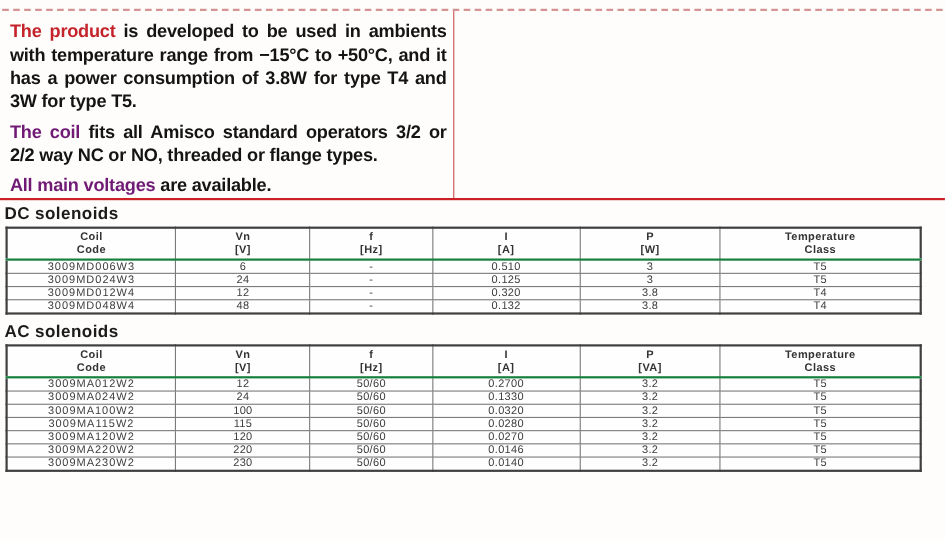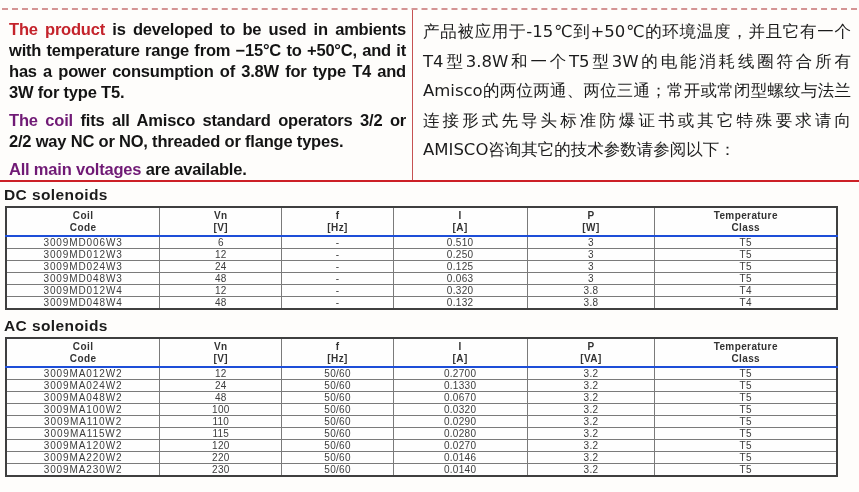--- a/index.html
+++ b/index.html
@@ -67,21 +67,21 @@
     border-collapse:collapse;
     table-layout:fixed;
     margin-left:5px;
     width:833px;
     border:2px solid #3f3f3f;
     background:#fefefe;
   }
   table.solenoid th, table.solenoid td {
     border:1px solid #7a7a7a;
   }
-  table.solenoid thead tr { border-bottom:2px solid #1d4ed8; }
+  table.solenoid thead tr { border-bottom:2px solid #15803d; }
   table.solenoid th {
     font-size:10px; line-height:11.5px;
     font-weight:600; color:#333;
     padding:2px 0;
     letter-spacing:0.4px;
   }
   table.solenoid td {
     font-size:10px; line-height:11px; height:11px;
     padding:0; text-align:center;
     color:#3c3c3c; letter-spacing:0.3px;
@@ -96,21 +96,20 @@
   <div class="top-dashed"></div>
 
   <div class="intro">
     <div class="intro-en">
       <p><span class="lead accent" style="color: rgb(196, 35, 43);">The product</span><span> is developed to be used in ambients with temperature range from −15°C to +50°C, and it has a power consumption of 3.8W for type T4 and 3W for type T5.</span></p>
       <p><span class="lead accent" style="color: #701a75;">The coil</span><span> fits all Amisco standard operators 3/2 or 2/2 way NC or NO, threaded or flange types.</span></p>
       <p><span class="lead accent" style="color: #701a75;">All main voltages</span><span> are available.</span></p>
 
     </div>
     <div class="divider-v"></div>
-    <div class="intro-zh">产品被应用于-15℃到+50℃的环境温度，并且它有一个T4型3.8W和一个T5型3W的电能消耗线圈符合所有Amisco的两位两通、两位三通；常开或常闭型螺纹与法兰连接形式先导头标准防爆证书或其它特殊要求请向AMISCO咨询其它的技术参数请参阅以下：</div>
   </div>
 
   <div class="red-rule"></div>
 
   <div class="tables">
     <h2 class="tbl-title">DC solenoids</h2>
     <table class="solenoid">
       <colgroup>
         <col style="width:18.5%">
           <col style="width:14.7%">
@@ -150,40 +149,24 @@
       <tbody>
           <tr>
             <td>3009MD006W3</td>
             <td>6</td>
             <td>-</td>
             <td>0.510</td>
             <td>3</td>
             <td>T5</td>
           </tr>
           <tr>
-            <td>3009MD012W3</td>
-            <td>12</td>
-            <td>-</td>
-            <td>0.250</td>
-            <td>3</td>
-            <td>T5</td>
-          </tr>
-          <tr>
             <td>3009MD024W3</td>
             <td>24</td>
             <td>-</td>
             <td>0.125</td>
-            <td>3</td>
-            <td>T5</td>
-          </tr>
-          <tr>
-            <td>3009MD048W3</td>
-            <td>48</td>
-            <td>-</td>
-            <td>0.063</td>
             <td>3</td>
             <td>T5</td>
           </tr>
           <tr>
             <td>3009MD012W4</td>
             <td>12</td>
             <td>-</td>
             <td>0.320</td>
             <td>3.8</td>
             <td>T4</td>
@@ -248,40 +231,24 @@
           </tr>
           <tr>
             <td>3009MA024W2</td>
             <td>24</td>
             <td>50/60</td>
             <td>0.1330</td>
             <td>3.2</td>
             <td>T5</td>
           </tr>
           <tr>
-            <td>3009MA048W2</td>
-            <td>48</td>
-            <td>50/60</td>
-            <td>0.0670</td>
-            <td>3.2</td>
-            <td>T5</td>
-          </tr>
-          <tr>
             <td>3009MA100W2</td>
             <td>100</td>
             <td>50/60</td>
             <td>0.0320</td>
-            <td>3.2</td>
-            <td>T5</td>
-          </tr>
-          <tr>
-            <td>3009MA110W2</td>
-            <td>110</td>
-            <td>50/60</td>
-            <td>0.0290</td>
             <td>3.2</td>
             <td>T5</td>
           </tr>
           <tr>
             <td>3009MA115W2</td>
             <td>115</td>
             <td>50/60</td>
             <td>0.0280</td>
             <td>3.2</td>
             <td>T5</td>

